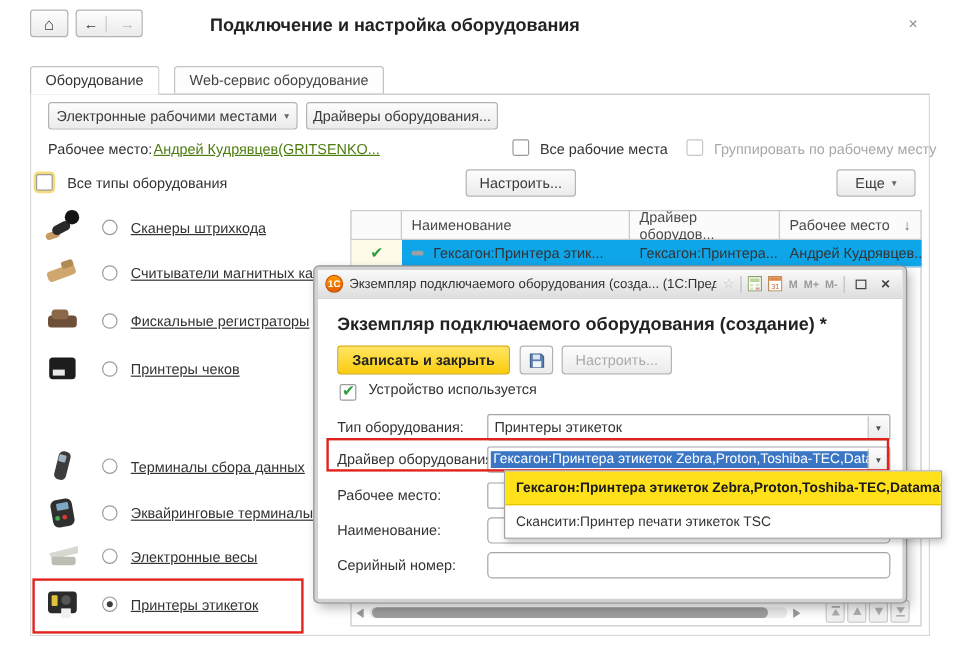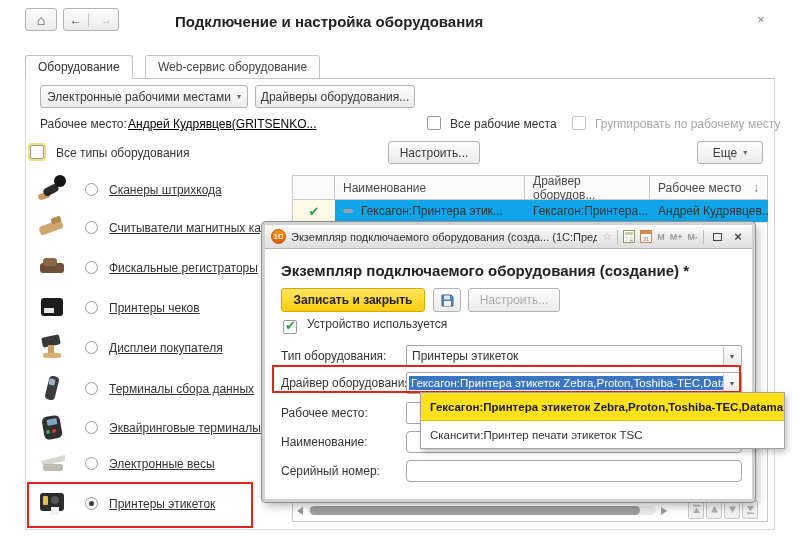--- a/index.html
+++ b/index.html
@@ -14,21 +14,21 @@
   .btn .arr{font-size:8px;color:#666;}
   .btn.disabled{color:#aaaaaa;}
   .yellowbtn{background:linear-gradient(#ffe563,#fbcd0e);border-color:#d8a900;font-weight:bold;color:#222;}
   .iconbtn{padding:0 5px;}
   .chk{position:absolute;width:14px;height:14px;background:#fff;border:1px solid #9a9a9a;border-radius:2px;}
   .chk.dis{border-color:#c6c6c6;}
   .chk .mark{position:absolute;left:1px;top:-3px;color:#2f9e41;font-size:13px;}
   .focusring{box-shadow:0 0 0 2px #f5dd7e;}
   .radio{position:absolute;width:13px;height:13px;border:1px solid #9a9a9a;border-radius:50%;background:#fff;}
   .radio .dot{position:absolute;left:3px;top:3px;width:5px;height:5px;border-radius:50%;background:#3d3d3d;}
-  .link{color:#000000;text-decoration:underline;cursor:pointer;text-align:center;}
+  .link{color:#4d7c0f;text-decoration:underline;cursor:pointer;text-align:center;}
   .tab{position:absolute;top:55px;height:24px;display:flex;align-items:center;padding:0 12px;
     border:1px solid #c3c3c3;border-radius:3px 3px 0 0;background:#fff;}
   .tab.active{border-bottom:1px solid #fff;z-index:3;}
   .tab.inactive{background:#fdfdfd;color:#444;}
   .contentbox{position:absolute;left:25px;top:78px;width:750px;height:452px;
     border:1px solid #d9d9d9;border-top:1px solid #c3c3c3;background:#fff;}
   .field{position:absolute;height:22px;background:#fff;border:1px solid #a6a6a6;border-radius:2px;
     display:flex;align-items:center;padding:0 5px;overflow:hidden;}
   .combo{position:absolute;top:1px;bottom:1px;right:1px;width:17px;display:flex;align-items:center;
     justify-content:center;background:linear-gradient(#fbfbfb,#ececec);border-left:1px solid #c4c4c4;
@@ -140,29 +140,20 @@
     <span class="txt">Фискальные регистраторы</span>
   </div>
   <div class="side-item" style="top:289px;">
     <svg class="ic" width="36" height="32" viewBox="0 0 36 32">
       <rect x="6" y="7" width="22" height="18" rx="3" fill="#1d1d1d"></rect>
       <rect x="9" y="17" width="10" height="5" fill="#e8e8e8"></rect>
       </svg>
     <span class="radio"></span>
     <span class="txt">Принтеры чеков</span>
   </div>
-  <div class="side-item" style="top:329px;">
-    <svg class="ic" width="36" height="32" viewBox="0 0 36 32">
-      <rect x="7" y="5" width="18" height="10" rx="2" fill="#3a3a3a" transform="rotate(-12 16 10)"></rect>
-      <rect x="13" y="14" width="6" height="9" fill="#c9a267"></rect>
-      <rect x="8" y="22" width="18" height="5" rx="2" fill="#d8b377"></rect>
-      </svg>
-    <span class="radio"></span>
-    <span class="txt">Дисплеи покупателя</span>
-  </div>
   <div class="side-item" style="top:370px;">
     <svg class="ic" width="36" height="32" viewBox="0 0 36 32">
       <rect x="12" y="4" width="10" height="24" rx="4" fill="#3c3c3c" transform="rotate(14 17 16)"></rect>
       <rect x="14" y="7" width="6" height="6" rx="1" fill="#9fb3c0" transform="rotate(14 17 10)"></rect>
       </svg>
     <span class="radio"></span>
     <span class="txt">Терминалы сбора данных</span>
   </div>
   <div class="side-item" style="top:409px;">
     <svg class="ic" width="36" height="32" viewBox="0 0 36 32">

